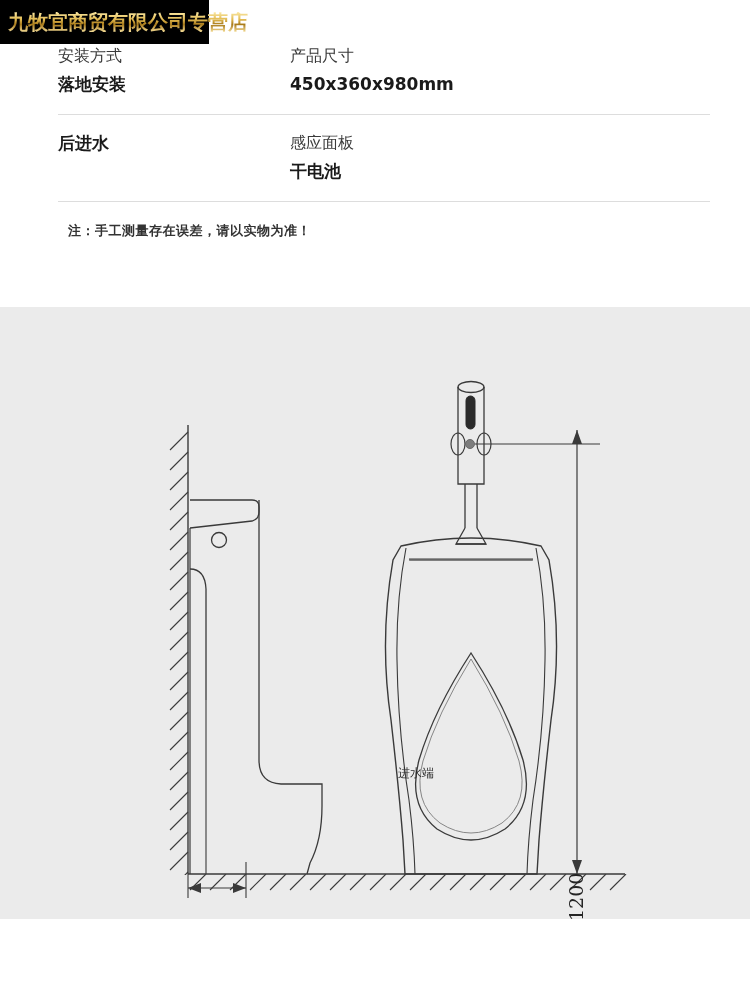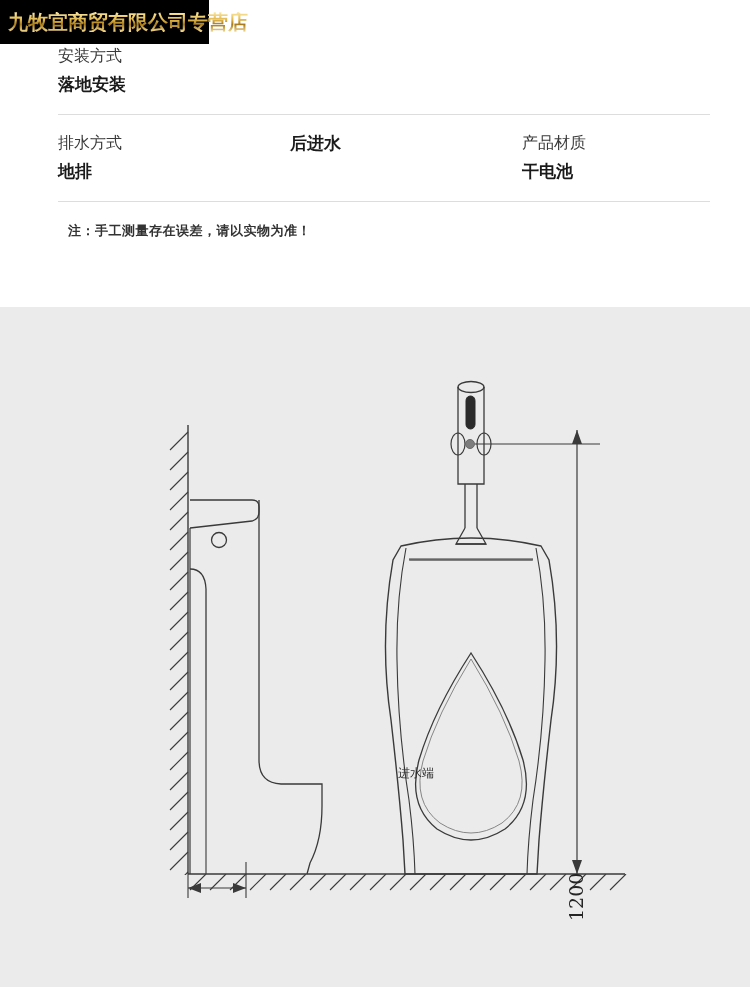--- a/index.html
+++ b/index.html
@@ -96,21 +96,21 @@
     padding-left: 10px;
     padding-top: 6px;
   }
 
   
   .drawing-area {
     position: absolute;
     left: 0;
     top: 307px;
     width: 750px;
-    height: 680px;
+    height: 612px;
     background: #ebebeb;
     overflow: hidden;
   }
   .drawing-svg {
     display: block;
     position: absolute;
     left: 0;
     top: 0;
   }
   .cap-label {
@@ -138,34 +138,34 @@
     <span class="banner-text">九牧宜商贸有限公司专营店</span>
   </div>
 
   <div class="spec-table">
 
     <div class="spec-row">
       <div class="spec-cell">
         <div class="spec-label">安装方式</div>
         <div class="spec-value">落地安装</div>
       </div>
+      <div class="spec-cell last">
+        <div class="spec-label">产品尺寸</div>
+        <div class="spec-value">450x360x980mm</div>
+      </div>
     </div>
 
     <div class="spec-divider"></div>
 
     <div class="spec-row">
-      <div class="spec-cell">
-        <div class="spec-label">排水方式</div>
-        <div class="spec-value">地排</div>
-      </div>
       <div class="spec-cell">
         <div class="spec-value">后进水</div>
       </div>
       <div class="spec-cell last">
-        <div class="spec-label">产品材质</div>
+        <div class="spec-label">感应面板</div>
         <div class="spec-value">干电池</div>
       </div>
     </div>
 
     <div class="spec-divider"></div>
 
     <div class="spec-note">注：手工测量存在误差，请以实物为准！</div>
   </div>
 </div>
 

